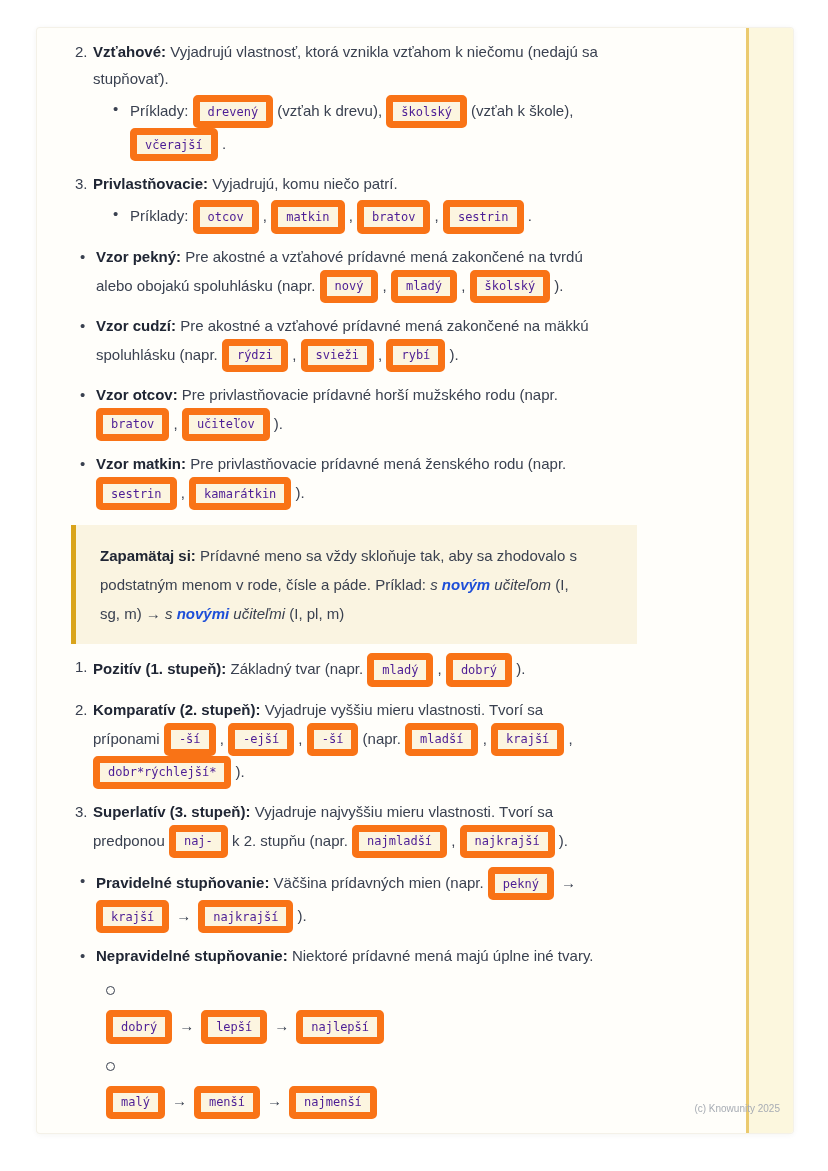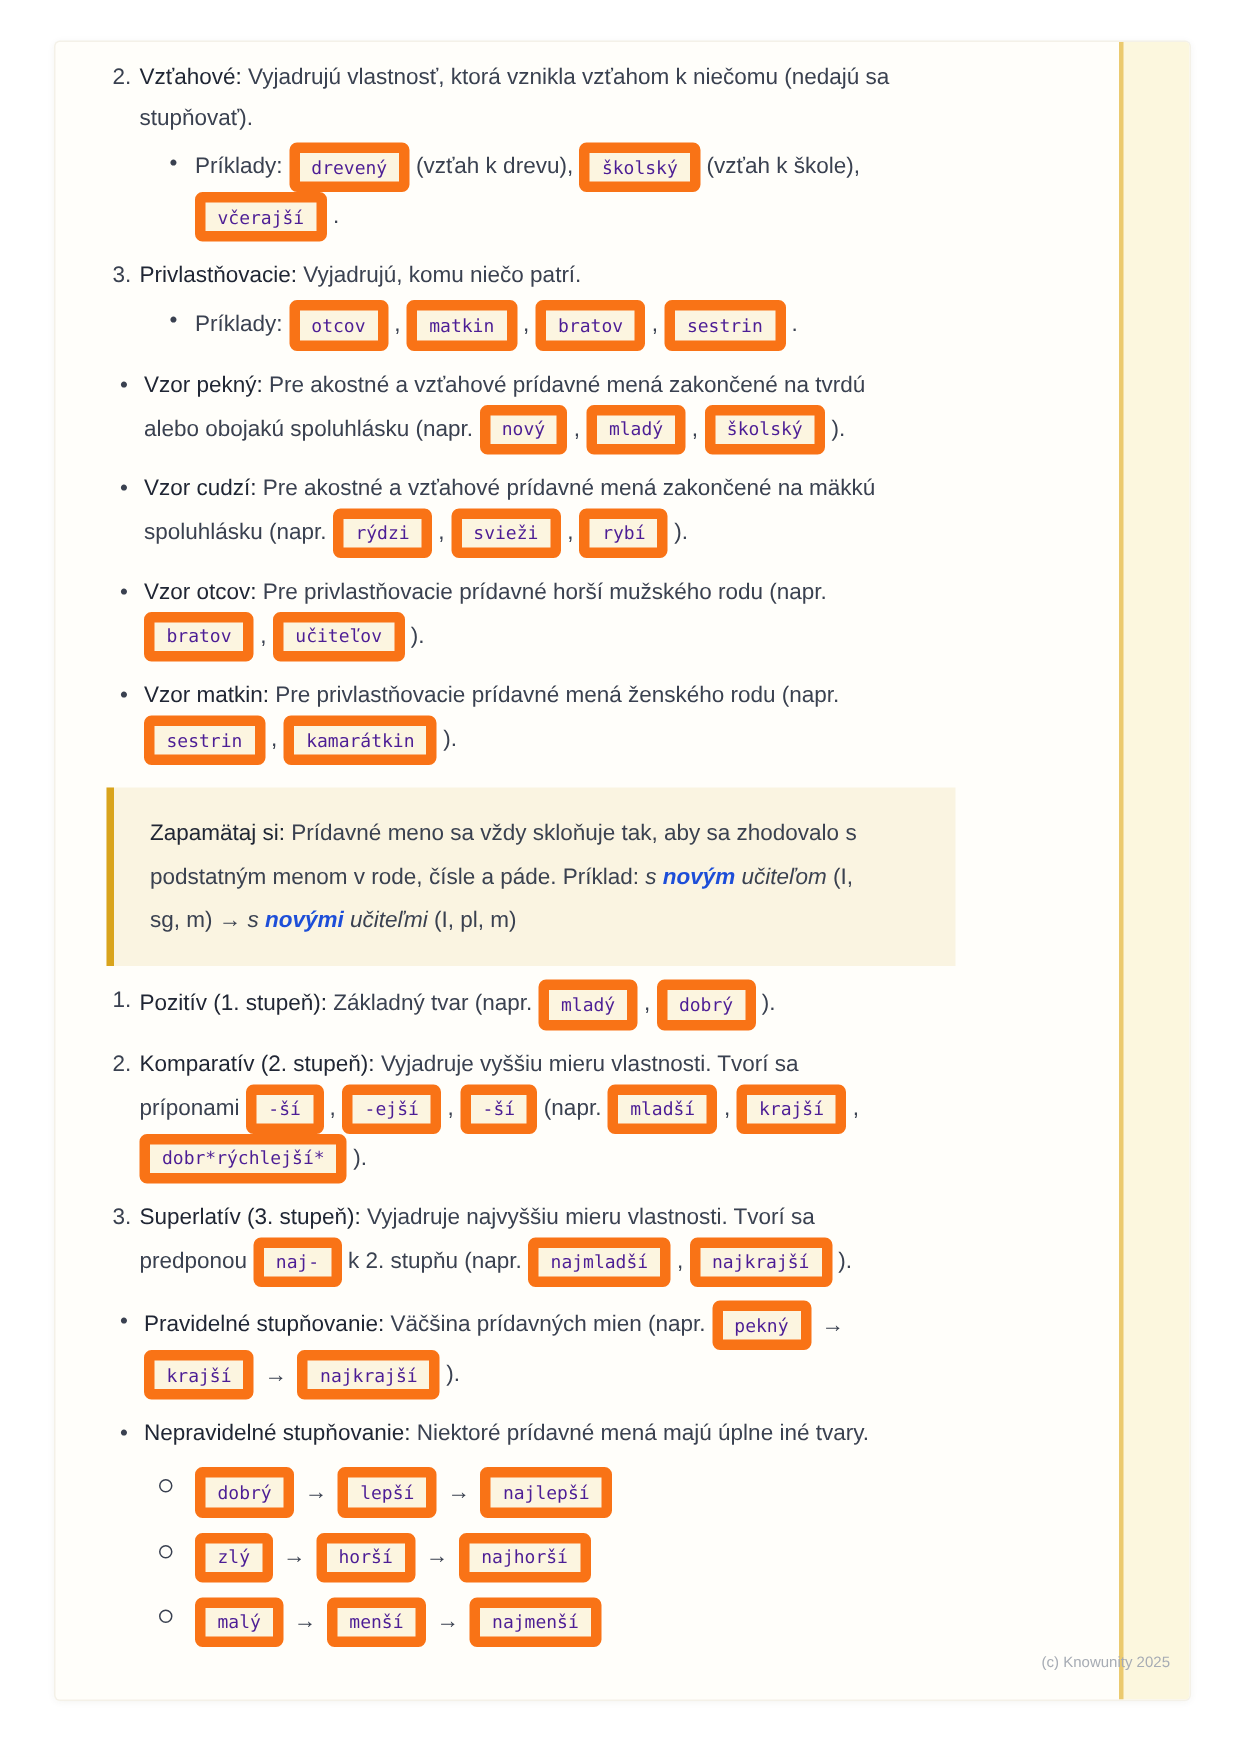--- a/index.html
+++ b/index.html
@@ -32,27 +32,27 @@
   .callout + .h3 { margin-top:24px; }
   .li-circle + .li-circle { margin-top:10px; }
 
   .h3 { font-size:16px; line-height:24px; }
 
   .li { display:flex; align-items:flex-start; }
   .li-num  > .marker { flex:0 0 18px; }
   .li-disc > .marker { flex:0 0 16px; margin-left:5px; }
   .li-disc2 { padding-left:38px; }
   .li-disc2 > .marker { flex:0 0 17px; }
-  .li-circle { padding-left:31px; }
+  .li-circle { padding-left:31px;flex-direction:column; }
   .li-circle > .marker { flex:0 0 24px; padding-top:8px; }
   .ring { display:block; width:7px; height:7px; border:1.5px solid #3a4150; border-radius:50%; }
   .li-content { flex:1 1 auto; min-width:0; }
 
   .seg-text { }
-  .seg-bold { font-weight:normal; color:#202634; }
+  .seg-bold { font-weight:bold; color:#202634; }
   .seg-italic { font-style:italic; }
   .seg-bolditalic { font-style:italic; font-weight:bold; color:#1d4ed8; }
   .chip {
     font-family:"DejaVu Sans Mono", monospace;
     font-size:12px; line-height:1.35;
     color:#4c1d95; background:#fcf5e0;
     border:7px solid #f97316; border-radius:5px;
     padding:1.5px 8px; white-space:nowrap;
     display:inline-block; vertical-align:baseline;
   }
@@ -133,23 +133,17 @@
       <div class="block li li-circle">
         <span class="marker">
           <span class="ring"></span>
         </span>
         <div class="li-content"><code class="chip">dobrý</code><span class="arrow">→</span><code class="chip">lepší</code><span class="arrow">→</span><code class="chip">najlepší</code></div>
       </div>
       <div class="block li li-circle">
         <span class="marker">
           <span class="ring"></span>
         </span>
-        <div class="li-content"><code class="chip">zlý</code><span class="arrow">→</span><code class="chip">horší</code><span class="arrow">→</span><code class="chip">najhorší</code></div>
-      </div>
-      <div class="block li li-circle">
-        <span class="marker">
-          <span class="ring"></span>
-        </span>
         <div class="li-content"><code class="chip">malý</code><span class="arrow">→</span><code class="chip">menší</code><span class="arrow">→</span><code class="chip">najmenší</code></div>
       </div>
     </div>
   <div class="footer">(c) Knowunity 2025</div>
 </div>
 
 </body></html>

